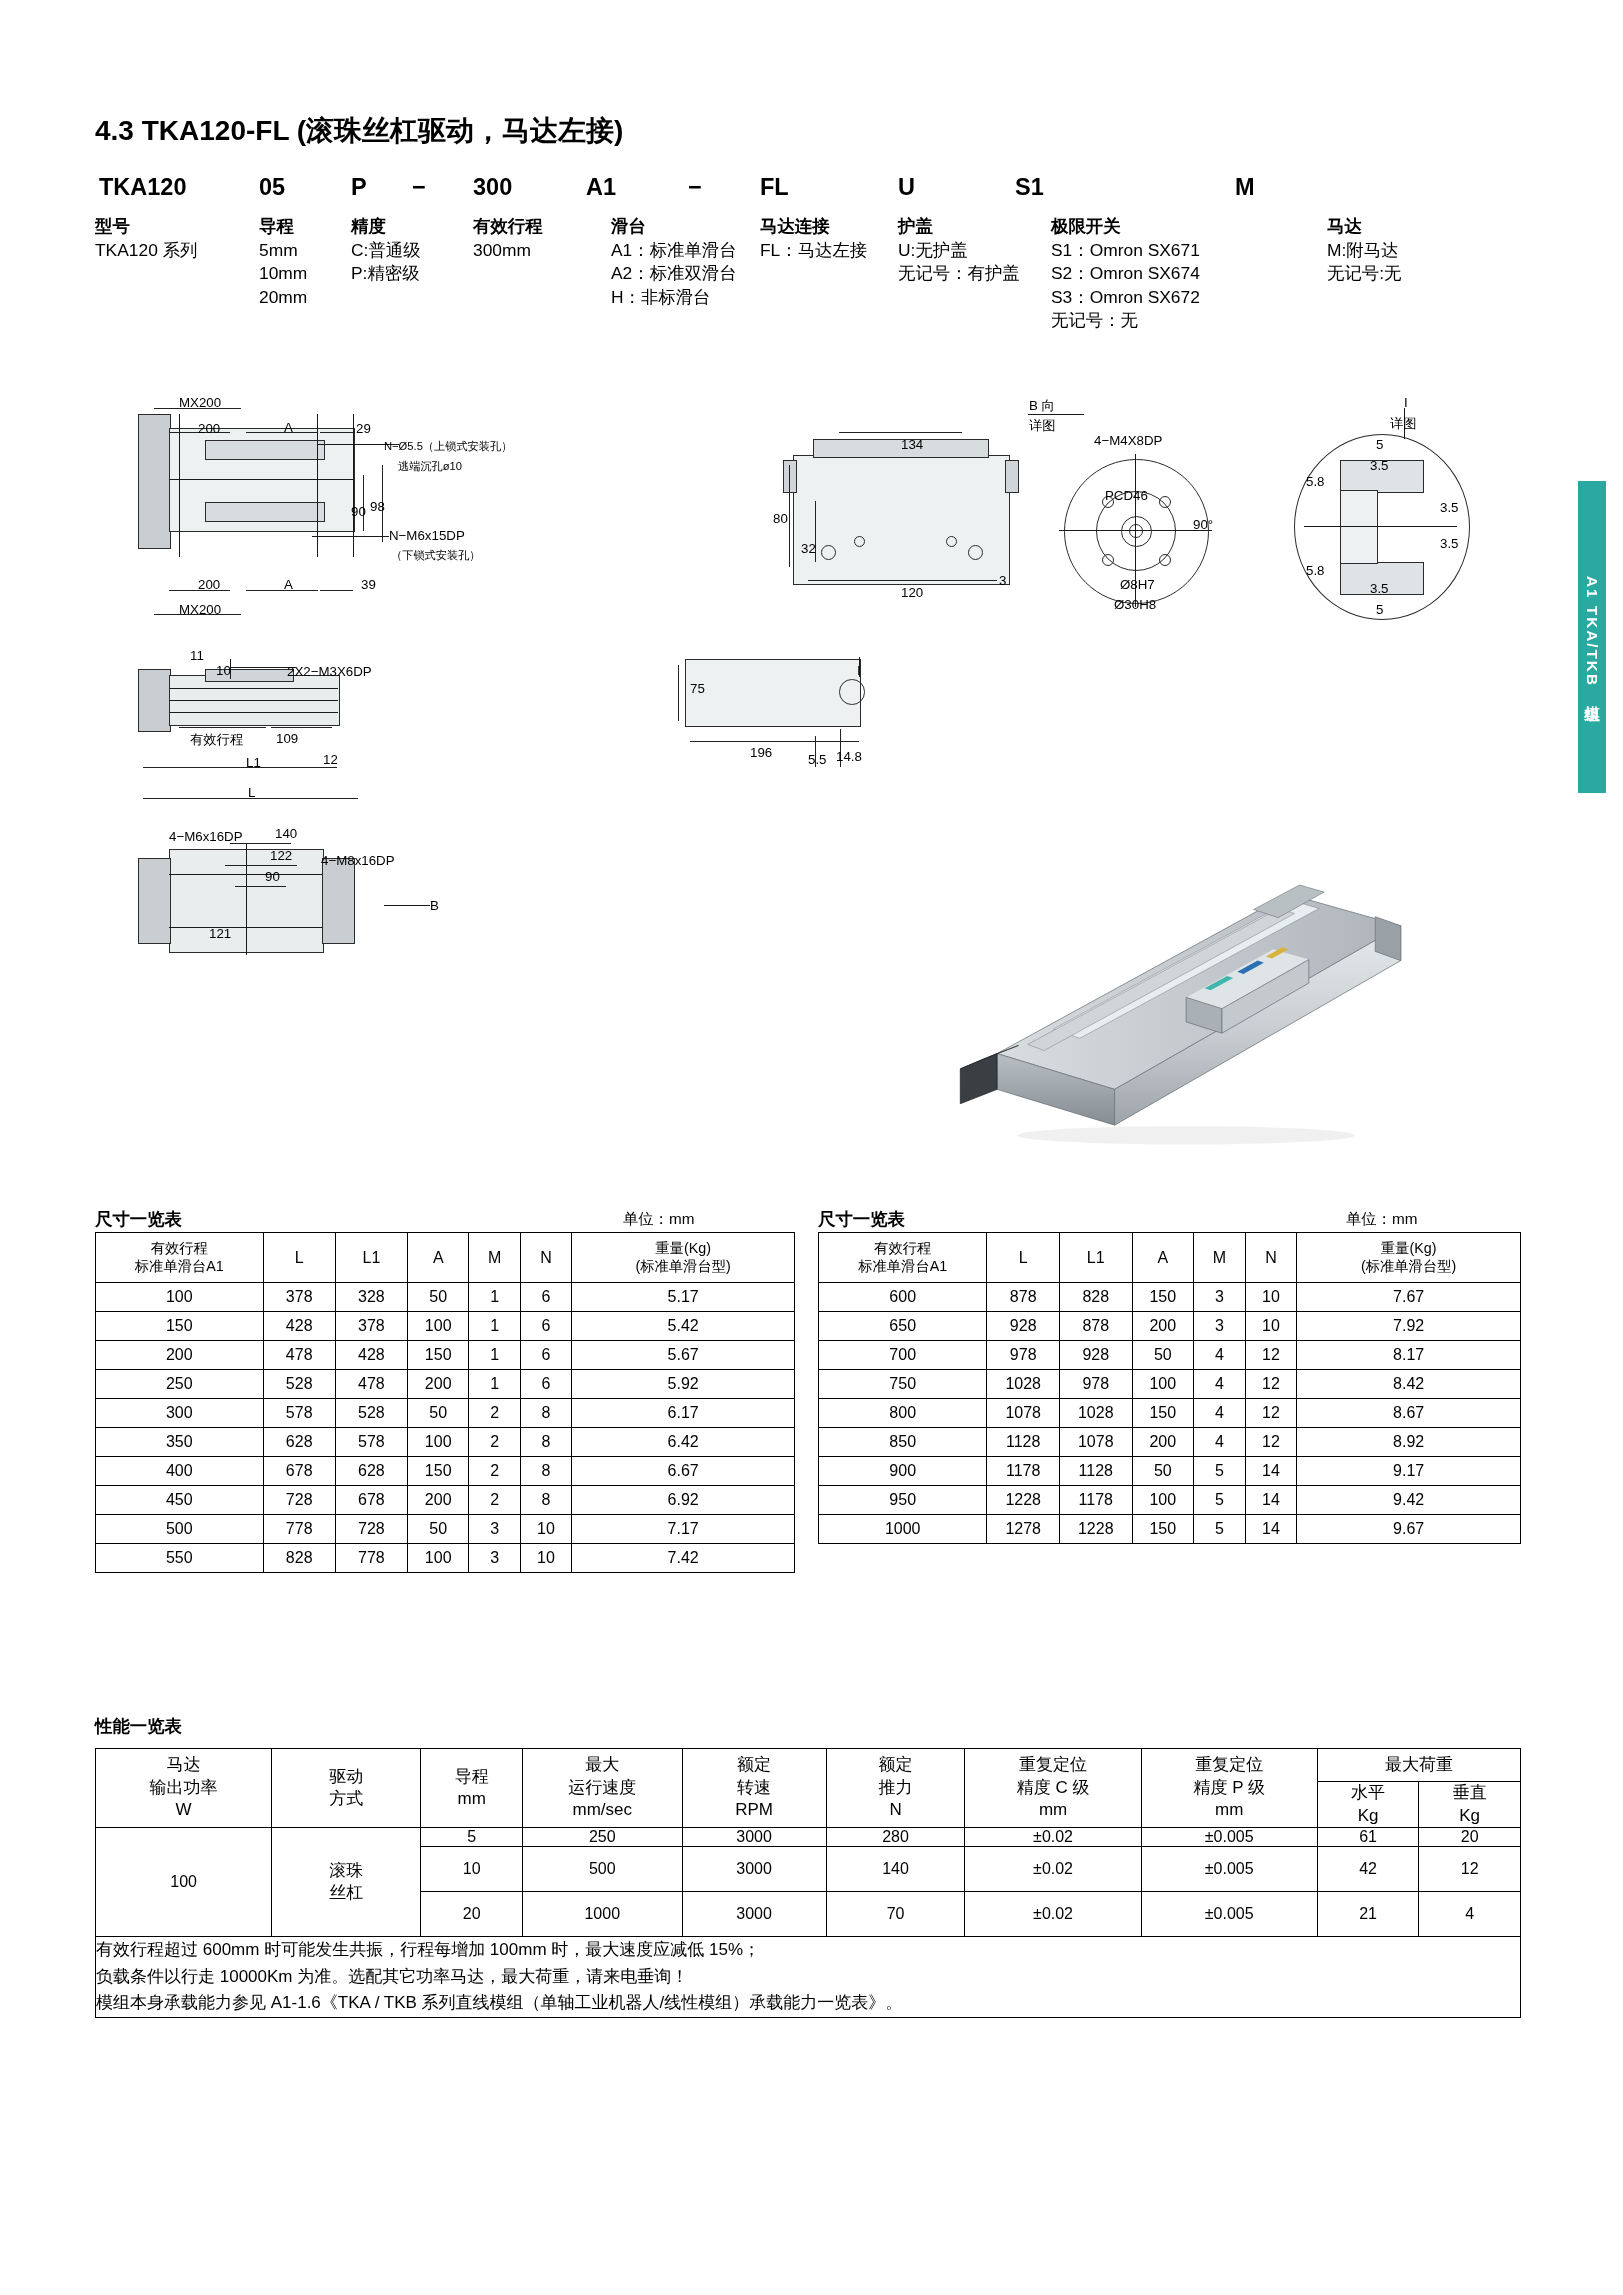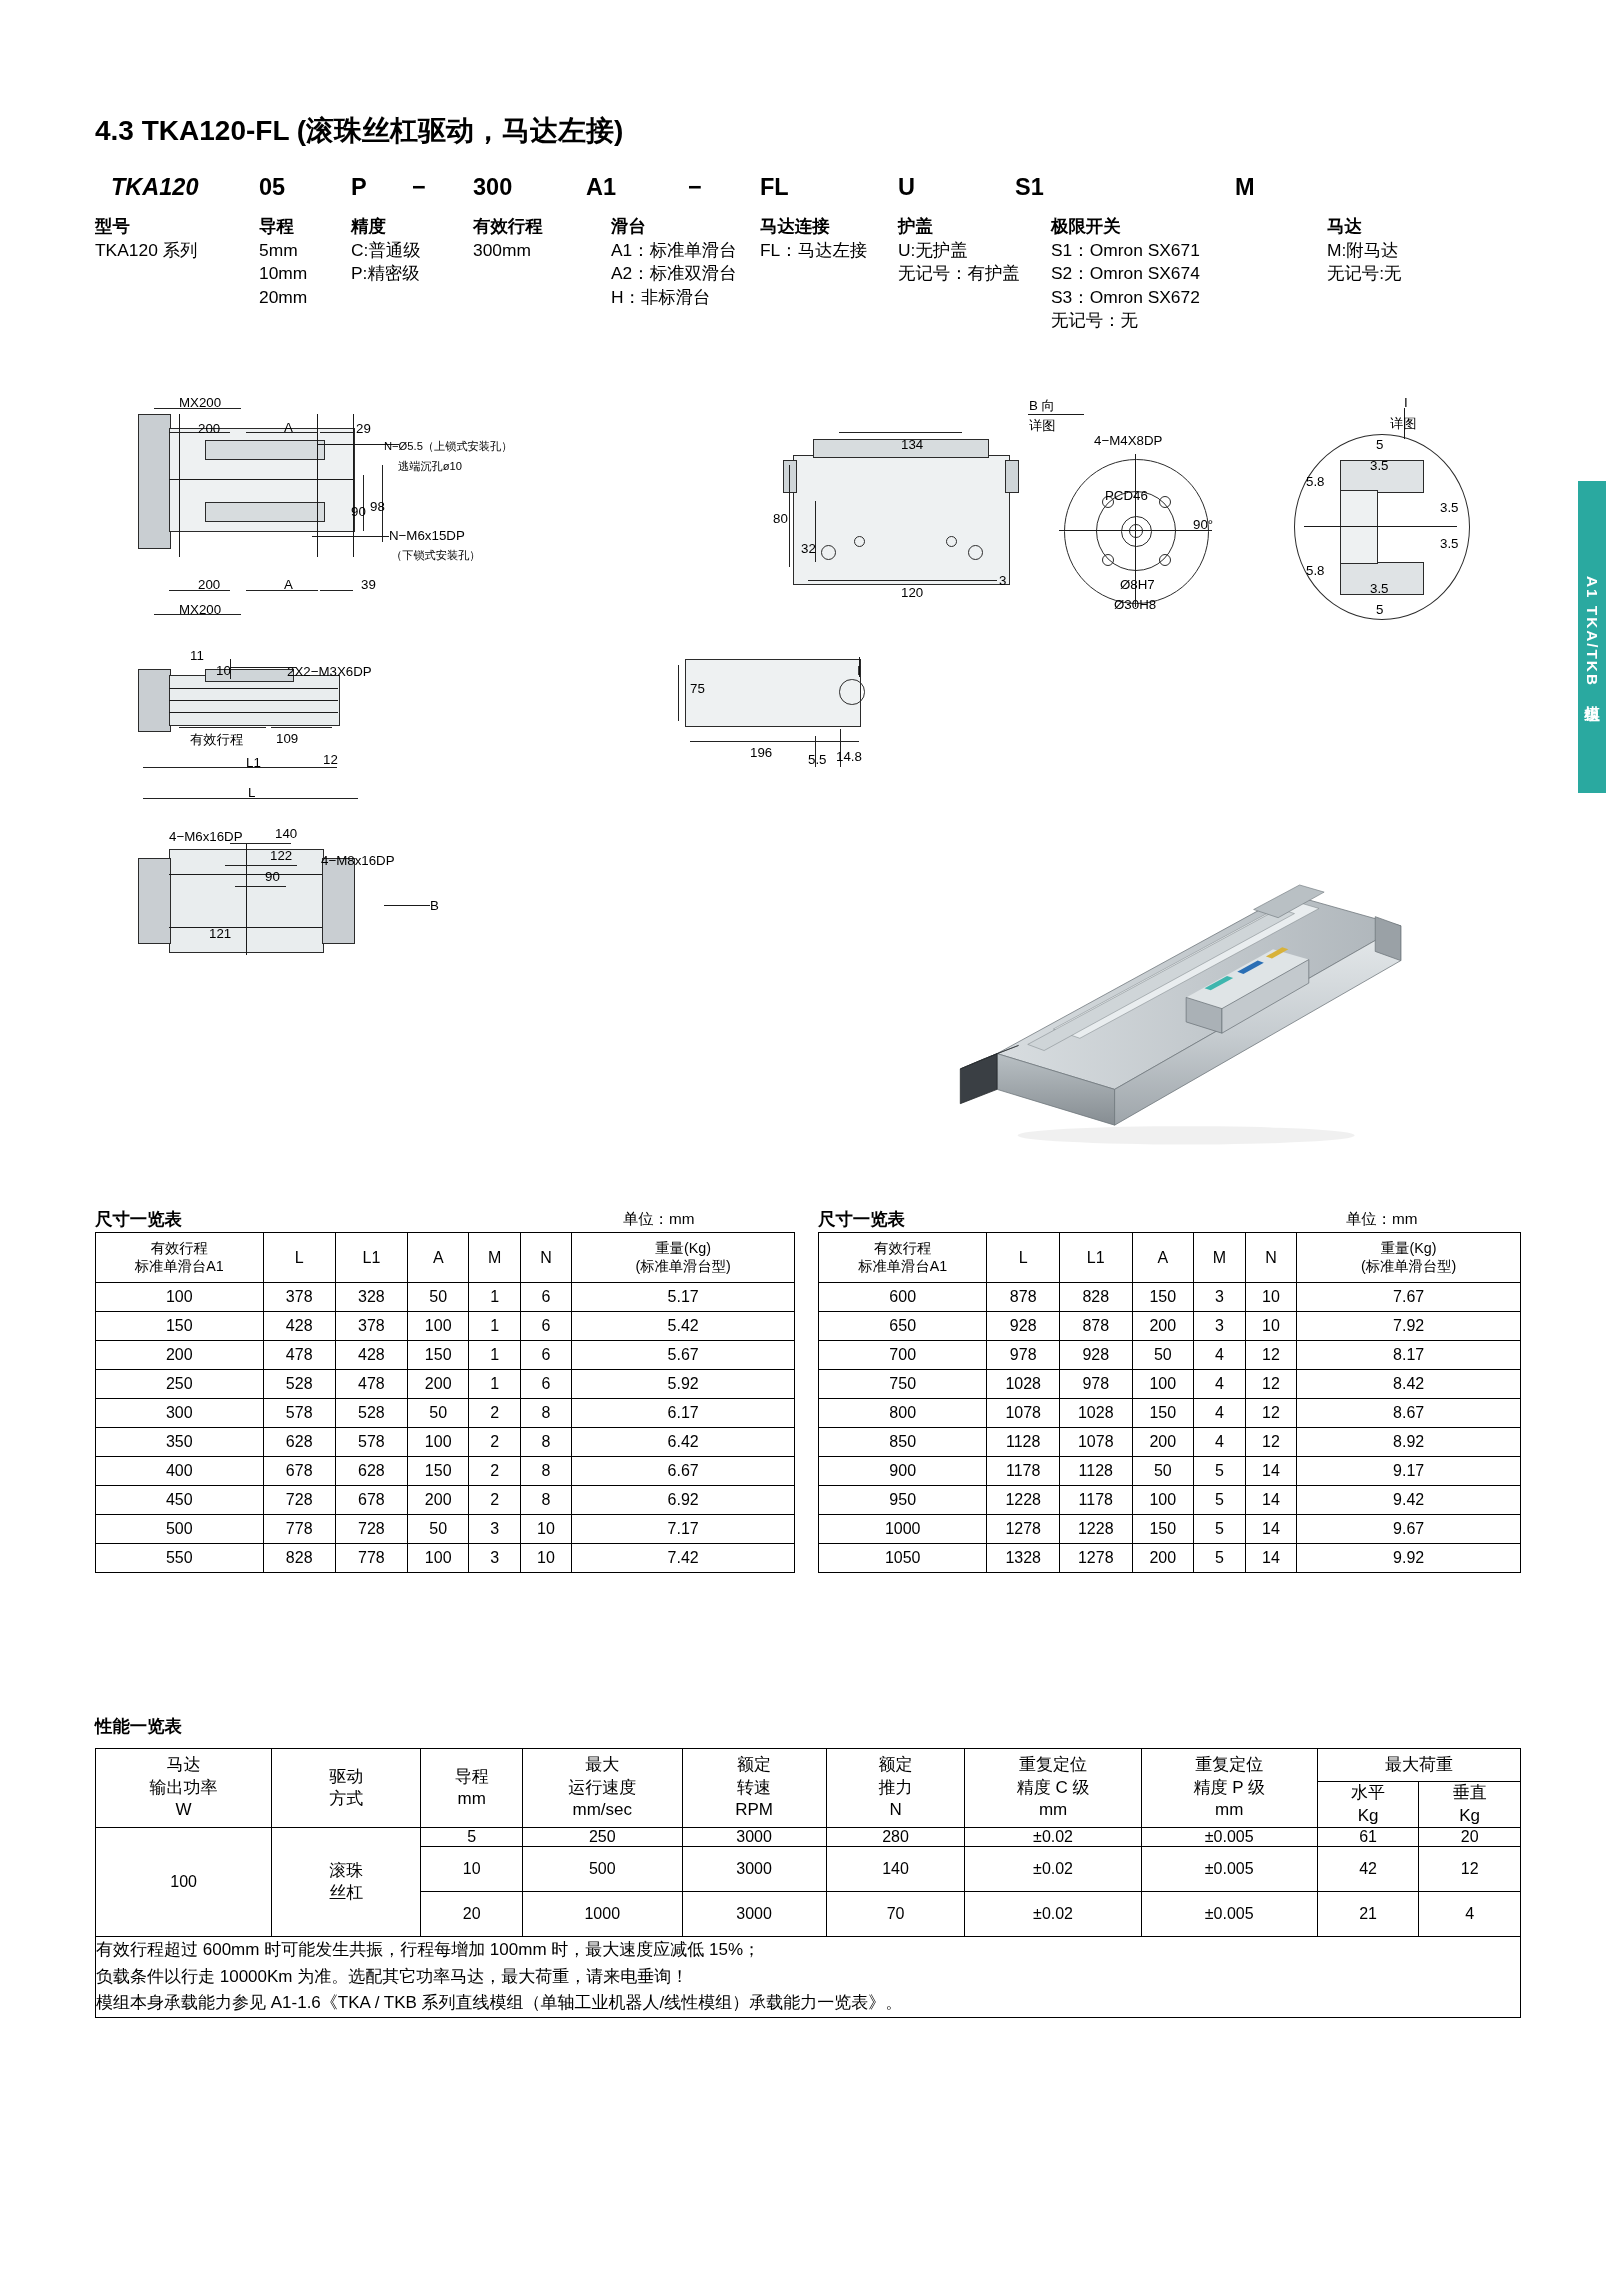--- a/index.html
+++ b/index.html
@@ -73,21 +73,21 @@
 </head>
 <body>
 
 <div class="page">
 
   <div class="title">4.3 TKA120-FL (滚珠丝杠驱动，马达左接)</div>
 
   <div class="sideTab">A1 TKA/TKB 模组</div>
 
   <div class="codeRow" id="codeRow">
-      <span style="left: 16px; font-style: italic;">TKA120</span>
+      <span style="left: 4px;">TKA120</span>
       <span style="left: 164px;">05</span>
       <span style="left: 256px;">P</span>
       <span style="left: 317px;">−</span>
       <span style="left: 378px;">300</span>
       <span style="left: 491px;">A1</span>
       <span style="left: 593px;">−</span>
       <span style="left: 665px; text-align: right;">FL</span>
       <span style="left: 803px;">U</span>
       <span style="left: 920px;">S1</span>
       <span style="left: 1140px;">M</span>
@@ -540,29 +540,20 @@
         </tr>
         <tr>
           <td>1000</td>
           <td>1278</td>
           <td>1228</td>
           <td>150</td>
           <td>5</td>
           <td>14</td>
           <td>9.67</td>
         </tr>
-        <tr>
-          <td>1050</td>
-          <td>1328</td>
-          <td>1278</td>
-          <td>200</td>
-          <td>5</td>
-          <td>14</td>
-          <td>9.92</td>
-        </tr>
       </tbody>
     </table>
 
   <div class="tblTitle" style="left:95px;top:1714px;">性能一览表</div>
 
   <table class="perf">
     <tbody>
       <tr>
         <td rowspan="2" class="perfHead" style="width:169px;height:77px;">
           <div>马达</div>

